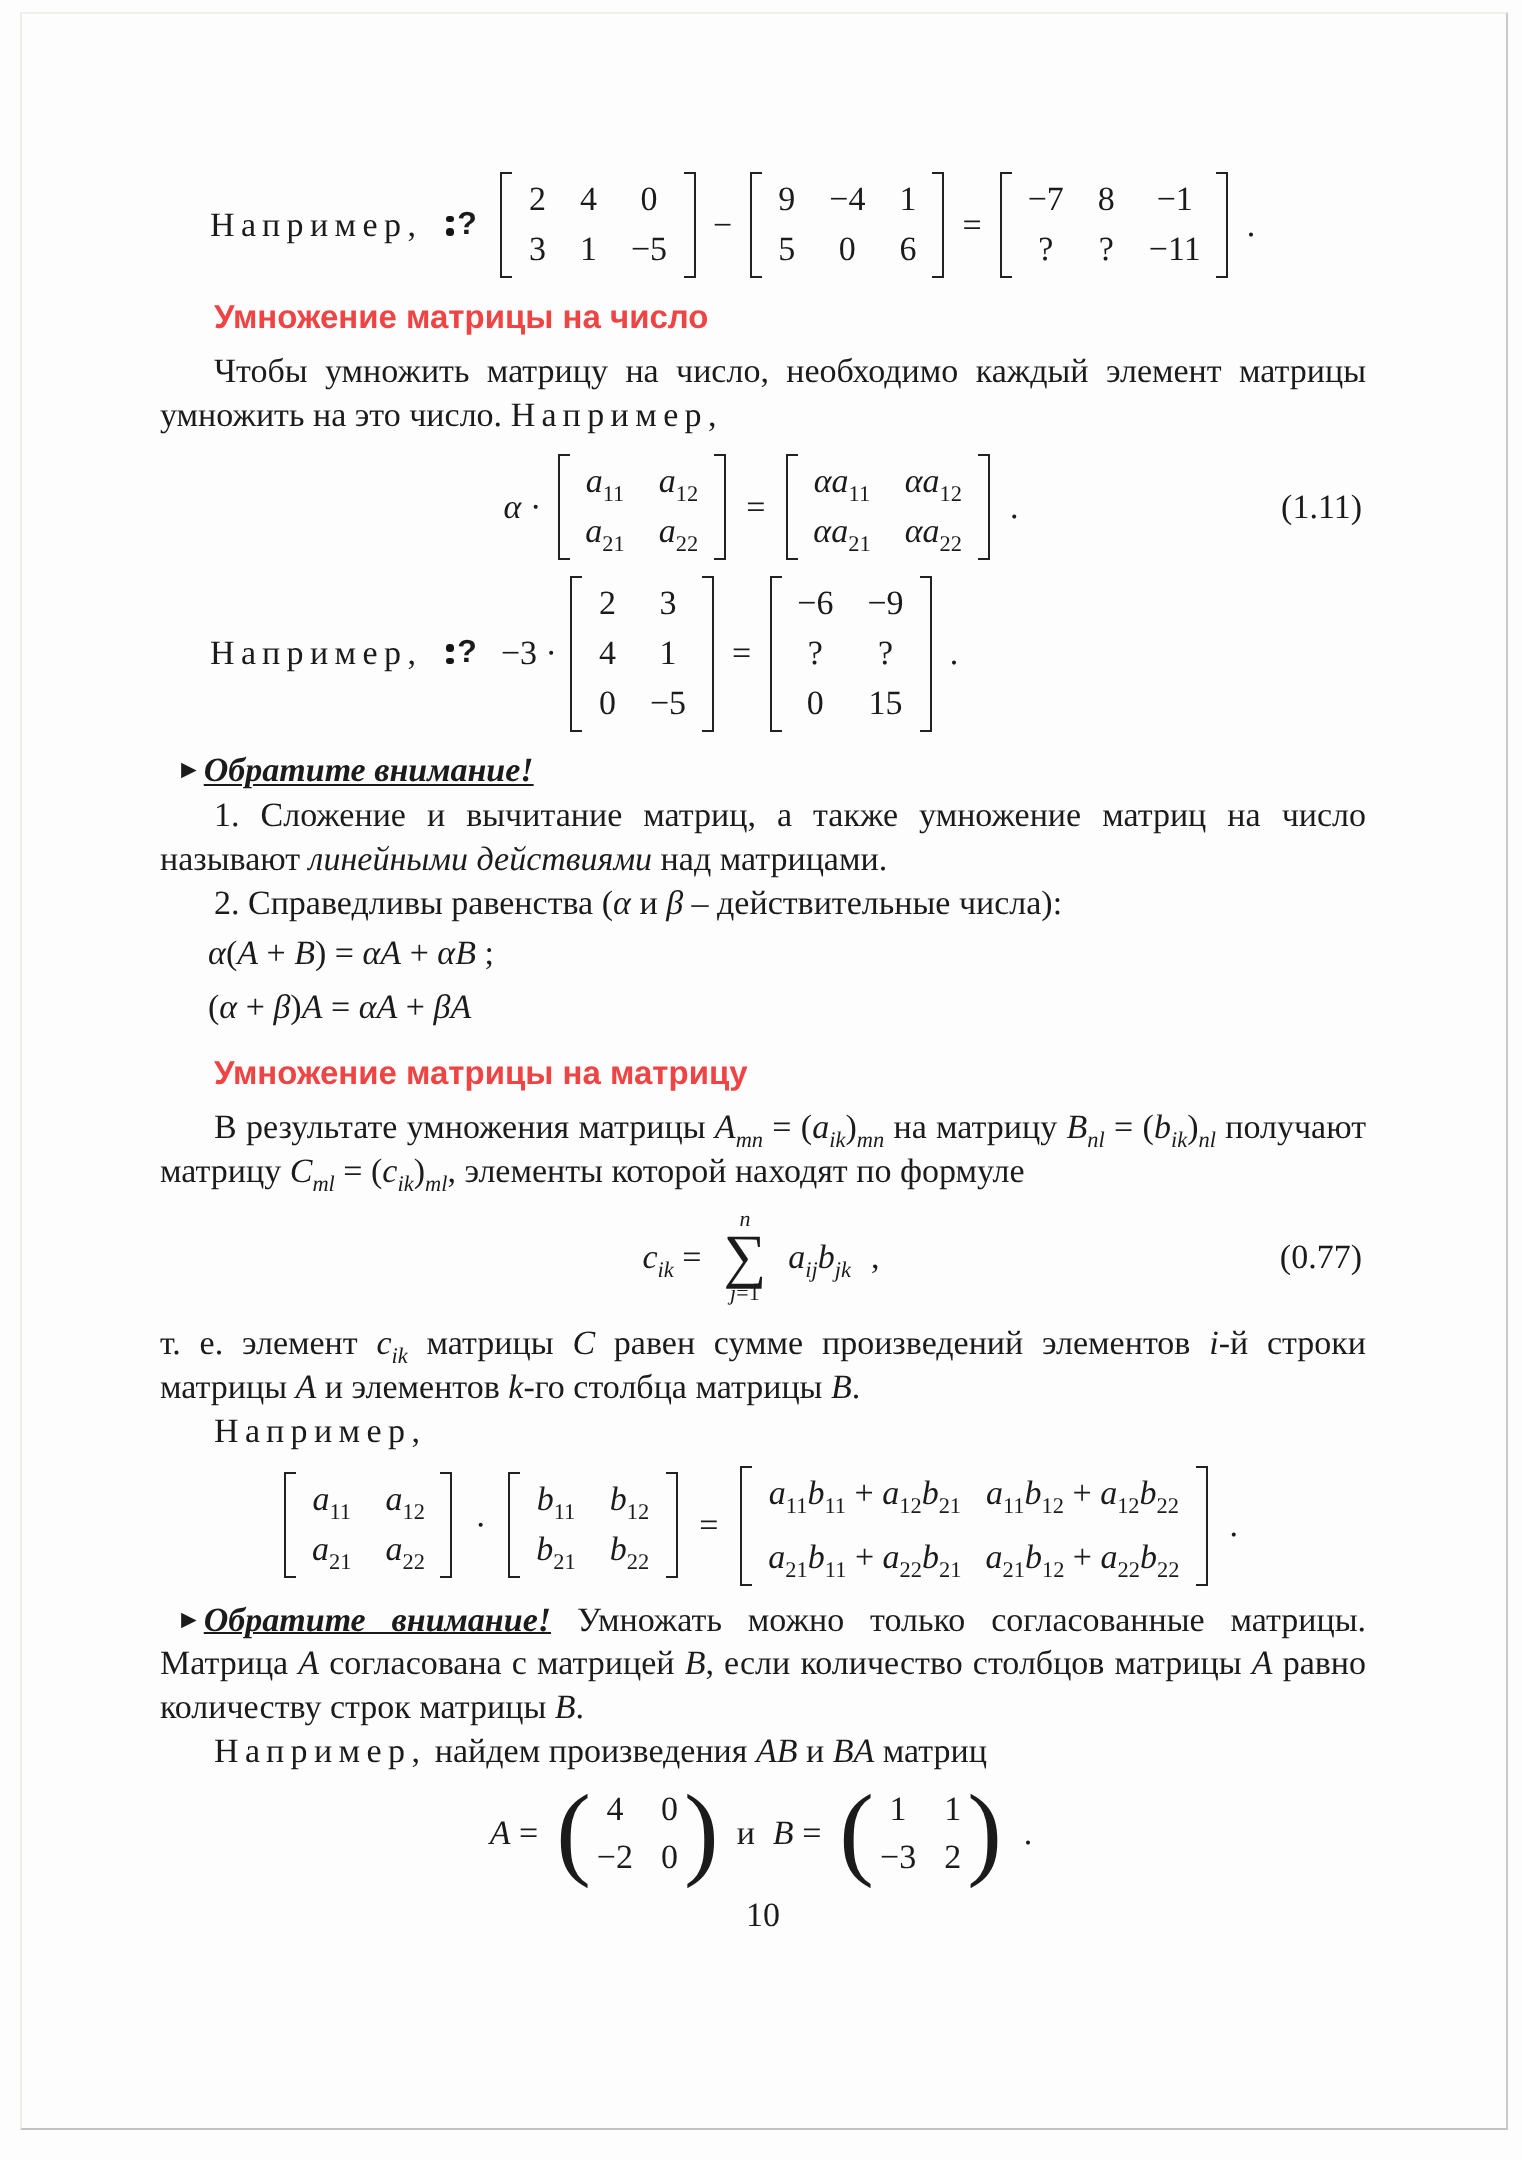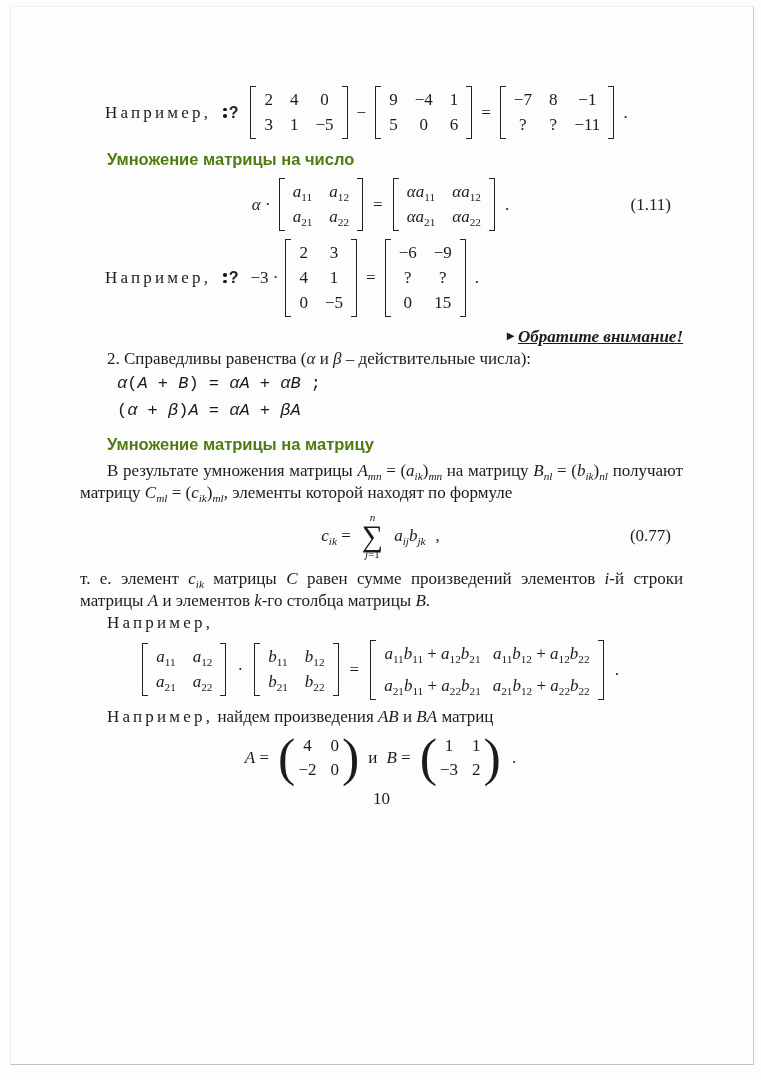--- a/index.html
+++ b/index.html
@@ -12,44 +12,44 @@
     border-top:1px solid #f1efeb;border-left:1px solid #efede9;
     border-right:1px solid #c9c9c9;border-bottom:1px solid #c2c2c2;pointer-events:none;}
   .page{position:absolute;inset:0;padding:84px 78px 0 80px;}
   p{margin:0;line-height:22px;}
   .just{text-align:justify;text-indent:27px;}
   .noindent{text-indent:0;}
   .smallindent{text-indent:8px;}
   .indent{text-indent:27px;}
   .spaced{letter-spacing:3.2px;}
   .heading{font-family:"Liberation Sans",sans-serif;font-weight:700;font-size:16.5px;
-    line-height:21px;margin:10px 0 5px 27px;color:#4d7c0f;}
+    line-height:21px;margin:10px 0 5px 27px;color:#ef4444;}
   .em{font-style:italic;}
   sub{font-size:66%;line-height:0;font-family:Liberation Serif, serif;}
   
   .ex-row{display:flex;align-items:center;gap:10px;margin:2px 0 6px 25px;}
   .mrow{display:inline-flex;align-items:center;gap:7px;}
   .eqrow{display:flex;justify-content:center;align-items:center;gap:8px;position:relative;margin:8px 0;}
-  .eqnum{position:absolute;right:12px;top:50%;transform:translateY(-50%);}
-  .eqleft{margin-left:37px;line-height:27px;font-family:Liberation Mono, monospace;}
+  .eqnum{position:absolute;right:2px;top:50%;transform:translateY(-50%);}
+  .eqleft{margin-left:24px;line-height:27px;}
   .center-row{display:flex;justify-content:center;align-items:center;gap:9px;margin:6px 0;}
   .op{margin:0 2px;white-space:nowrap;}
   
   .matrix{display:inline-flex;align-items:stretch;}
   .br{width:6px;}
   .brl{border-left:1.6px solid #222;border-top:1.6px solid #222;border-bottom:1.6px solid #222;}
   .brr{border-right:1.6px solid #222;border-top:1.6px solid #222;border-bottom:1.6px solid #222;}
   .cells{display:grid;column-gap:17px;row-gap:5px;padding:4px 8px;justify-items:center;align-items:center;}
   .cells.wide{column-gap:26px;}
   .cell{white-space:nowrap;line-height:20px;}
   .pmatrix{display:inline-flex;align-items:center;}
   .pmatrix .cells{column-gap:14px;row-gap:4px;padding:2px 3px;}
   .paren{font-size:52px;line-height:46px;font-weight:400;}
   
-  .note-head{text-indent:8px;margin-top:8px;text-align:right;}
+  .note-head{text-indent:8px;margin-top:8px;}
   .marker{font-size:13px;vertical-align:1.5px;margin-right:1px;}
   .note-title{font-weight:700;font-style:italic;text-decoration:underline;}
   
   .qicon{display:inline-flex;align-items:center;gap:2px;margin:0 2px;}
   .qdots{display:inline-flex;flex-direction:column;gap:3px;}
   .dot{width:3.5px;height:3.5px;border-radius:50%;background:#151515;display:block;}
   .qmark{font-weight:700;font-size:16px;font-family:"Liberation Sans",sans-serif;}
   
   .sum{display:inline-flex;flex-direction:column;align-items:center;line-height:1;margin:0 3px;}
   .sum-sym{font-size:30px;line-height:26px;}
@@ -109,20 +109,21 @@
             <span class="cell">?</span>
             <span class="cell">−11</span>
           </span>
           <span class="br brr"></span>
         </span>
       <span class="op">.</span>
     </span>
   </div>
 
   <p class="heading">Умножение матрицы на число</p>
+  <p class="just"><span>Чтобы умножить матрицу на число, необходимо каждый элемент матрицы умножить на это число.</span> <span class="spaced">Например,</span></p>
 
   <div class="eqrow">
     <span class="mi"><i>α</i> ·</span>
     <span class="matrix">
         <span class="br brl"></span>
         <span class="cells" style="grid-template-columns: repeat(2, auto);">
           <span class="cell"><i>a</i><sub>11</sub></span>
           <span class="cell"><i>a</i><sub>12</sub></span>
           <span class="cell"><i>a</i><sub>21</sub></span>
           <span class="cell"><i>a</i><sub>22</sub></span>
@@ -178,20 +179,21 @@
             <span class="cell">0</span>
             <span class="cell">15</span>
           </span>
           <span class="br brr"></span>
         </span>
       <span class="op">.</span>
     </span>
   </div>
 
   <p class="note-head"><span class="marker">►</span><span class="note-title">Обратите внимание!</span></p>
+  <p class="just"><span>1. Сложение и вычитание матриц, а также умножение матриц на число называют </span><span class="em">линейными действиями</span><span> над матрицами.</span></p>
   <p class="just">2. Справедливы равенства (<i>α</i> и <i>β</i> – действительные числа):</p>
   <p class="eqleft"><i>α</i>(<i>A</i> + <i>B</i>) = <i>α</i><i>A</i> + <i>α</i><i>B</i> ;</p>
   <p class="eqleft">(<i>α</i> + <i>β</i>)<i>A</i> = <i>α</i><i>A</i> + <i>β</i><i>A</i></p>
 
   <p class="heading">Умножение матрицы на матрицу</p>
   <p class="just">В результате умножения матрицы <i>A</i><sub><i>mn</i></sub> = (<i>a</i><sub><i>ik</i></sub>)<sub><i>mn</i></sub> на матрицу <i>B</i><sub><i>nl</i></sub> = (<i>b</i><sub><i>ik</i></sub>)<sub><i>nl</i></sub> получают матрицу <i>C</i><sub><i>ml</i></sub> = (<i>c</i><sub><i>ik</i></sub>)<sub><i>ml</i></sub>, элементы которой находят по формуле</p>
 
   <div class="eqrow">
     <span class="mi"><i>c</i><sub><i>ik</i></sub> =</span>
     <span class="sum">
@@ -236,20 +238,21 @@
           <span class="cell"><i>a</i><sub>11</sub><i>b</i><sub>11</sub> + <i>a</i><sub>12</sub><i>b</i><sub>21</sub></span>
           <span class="cell"><i>a</i><sub>11</sub><i>b</i><sub>12</sub> + <i>a</i><sub>12</sub><i>b</i><sub>22</sub></span>
           <span class="cell"><i>a</i><sub>21</sub><i>b</i><sub>11</sub> + <i>a</i><sub>22</sub><i>b</i><sub>21</sub></span>
           <span class="cell"><i>a</i><sub>21</sub><i>b</i><sub>12</sub> + <i>a</i><sub>22</sub><i>b</i><sub>22</sub></span>
         </span>
         <span class="br brr"></span>
       </span>
     <span class="op">.</span>
   </div>
 
+  <p class="just smallindent"><span class="marker">►</span><span class="note-title">Обратите внимание!</span><span class="mi"> Умножать можно только согласованные матрицы. Матрица <i>A</i> согласована с матрицей <i>B</i>, если количество столбцов матрицы <i>A</i> равно количеству строк матрицы <i>B</i>.</span></p>
 
   <p class="indent"><span class="spaced">Например,</span><span class="mi"> найдем произведения <i>AB</i> и <i>BA</i> матриц</span></p>
   <div class="center-row">
     <span class="mi"><i>A</i> =</span>
     <span class="pmatrix">
         <span class="paren">(</span>
         <span class="cells" style="grid-template-columns: repeat(2, auto);">
           <span class="cell">4</span>
           <span class="cell">0</span>
           <span class="cell">−2</span>

